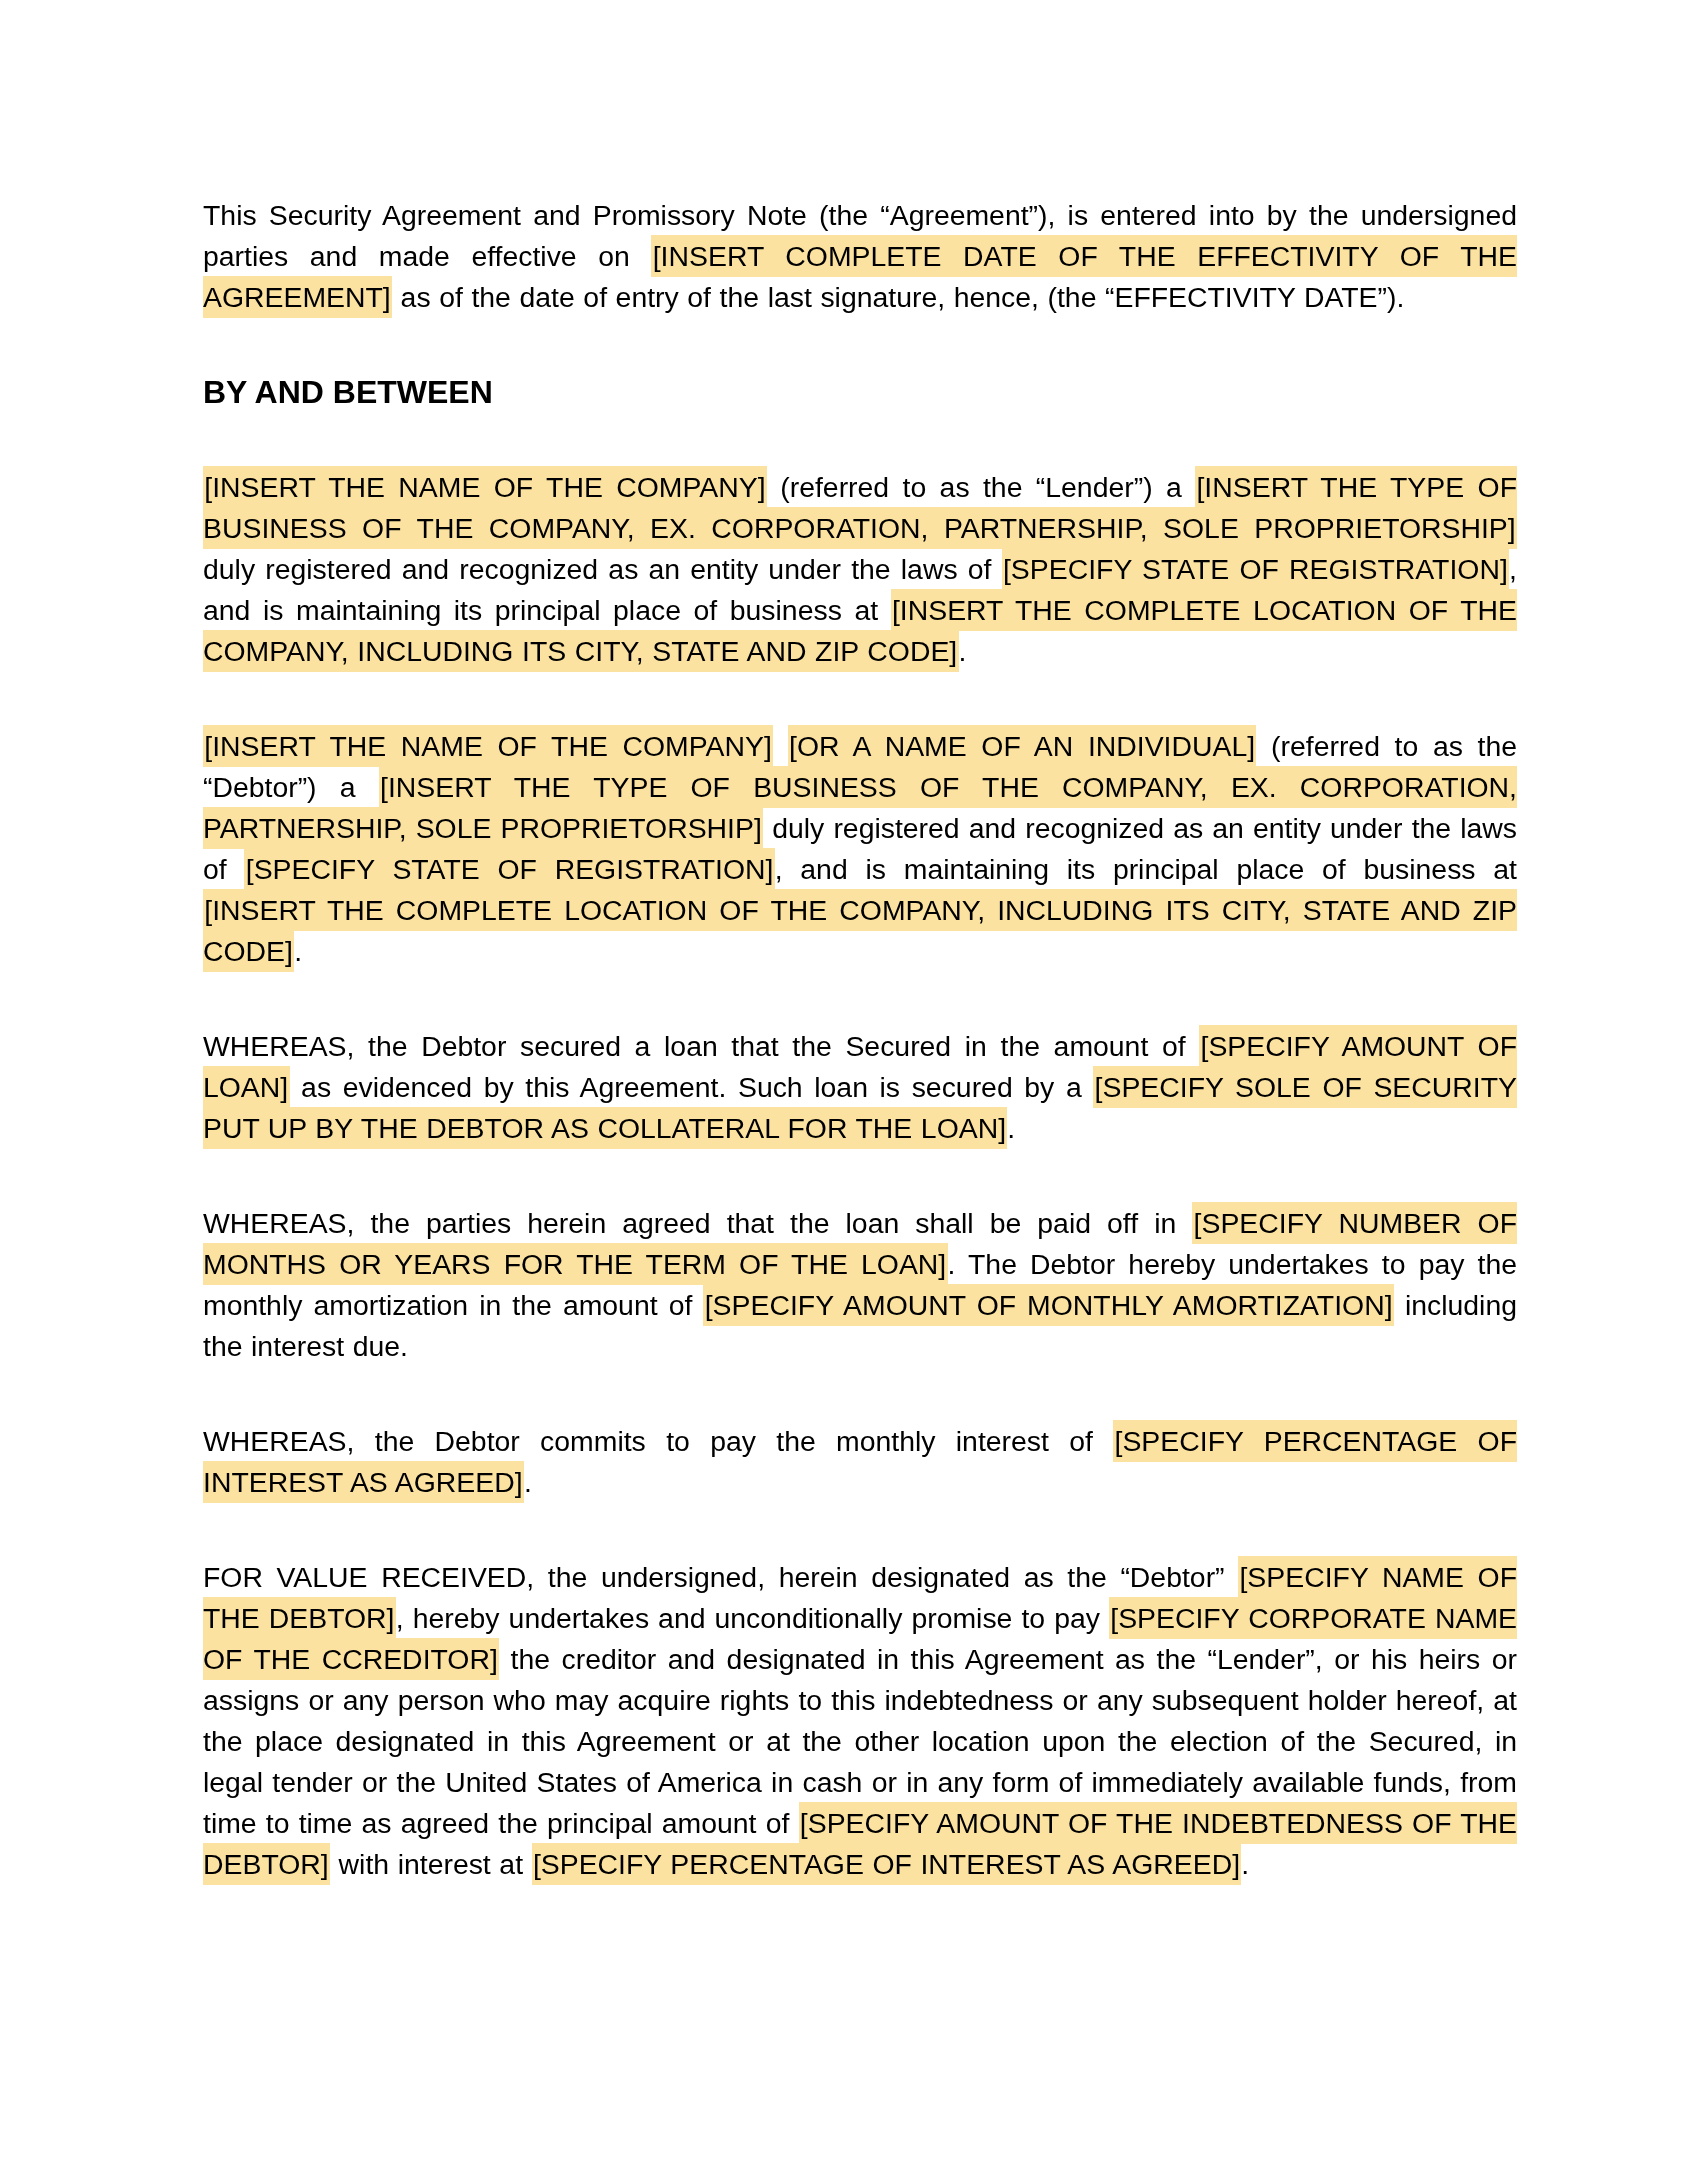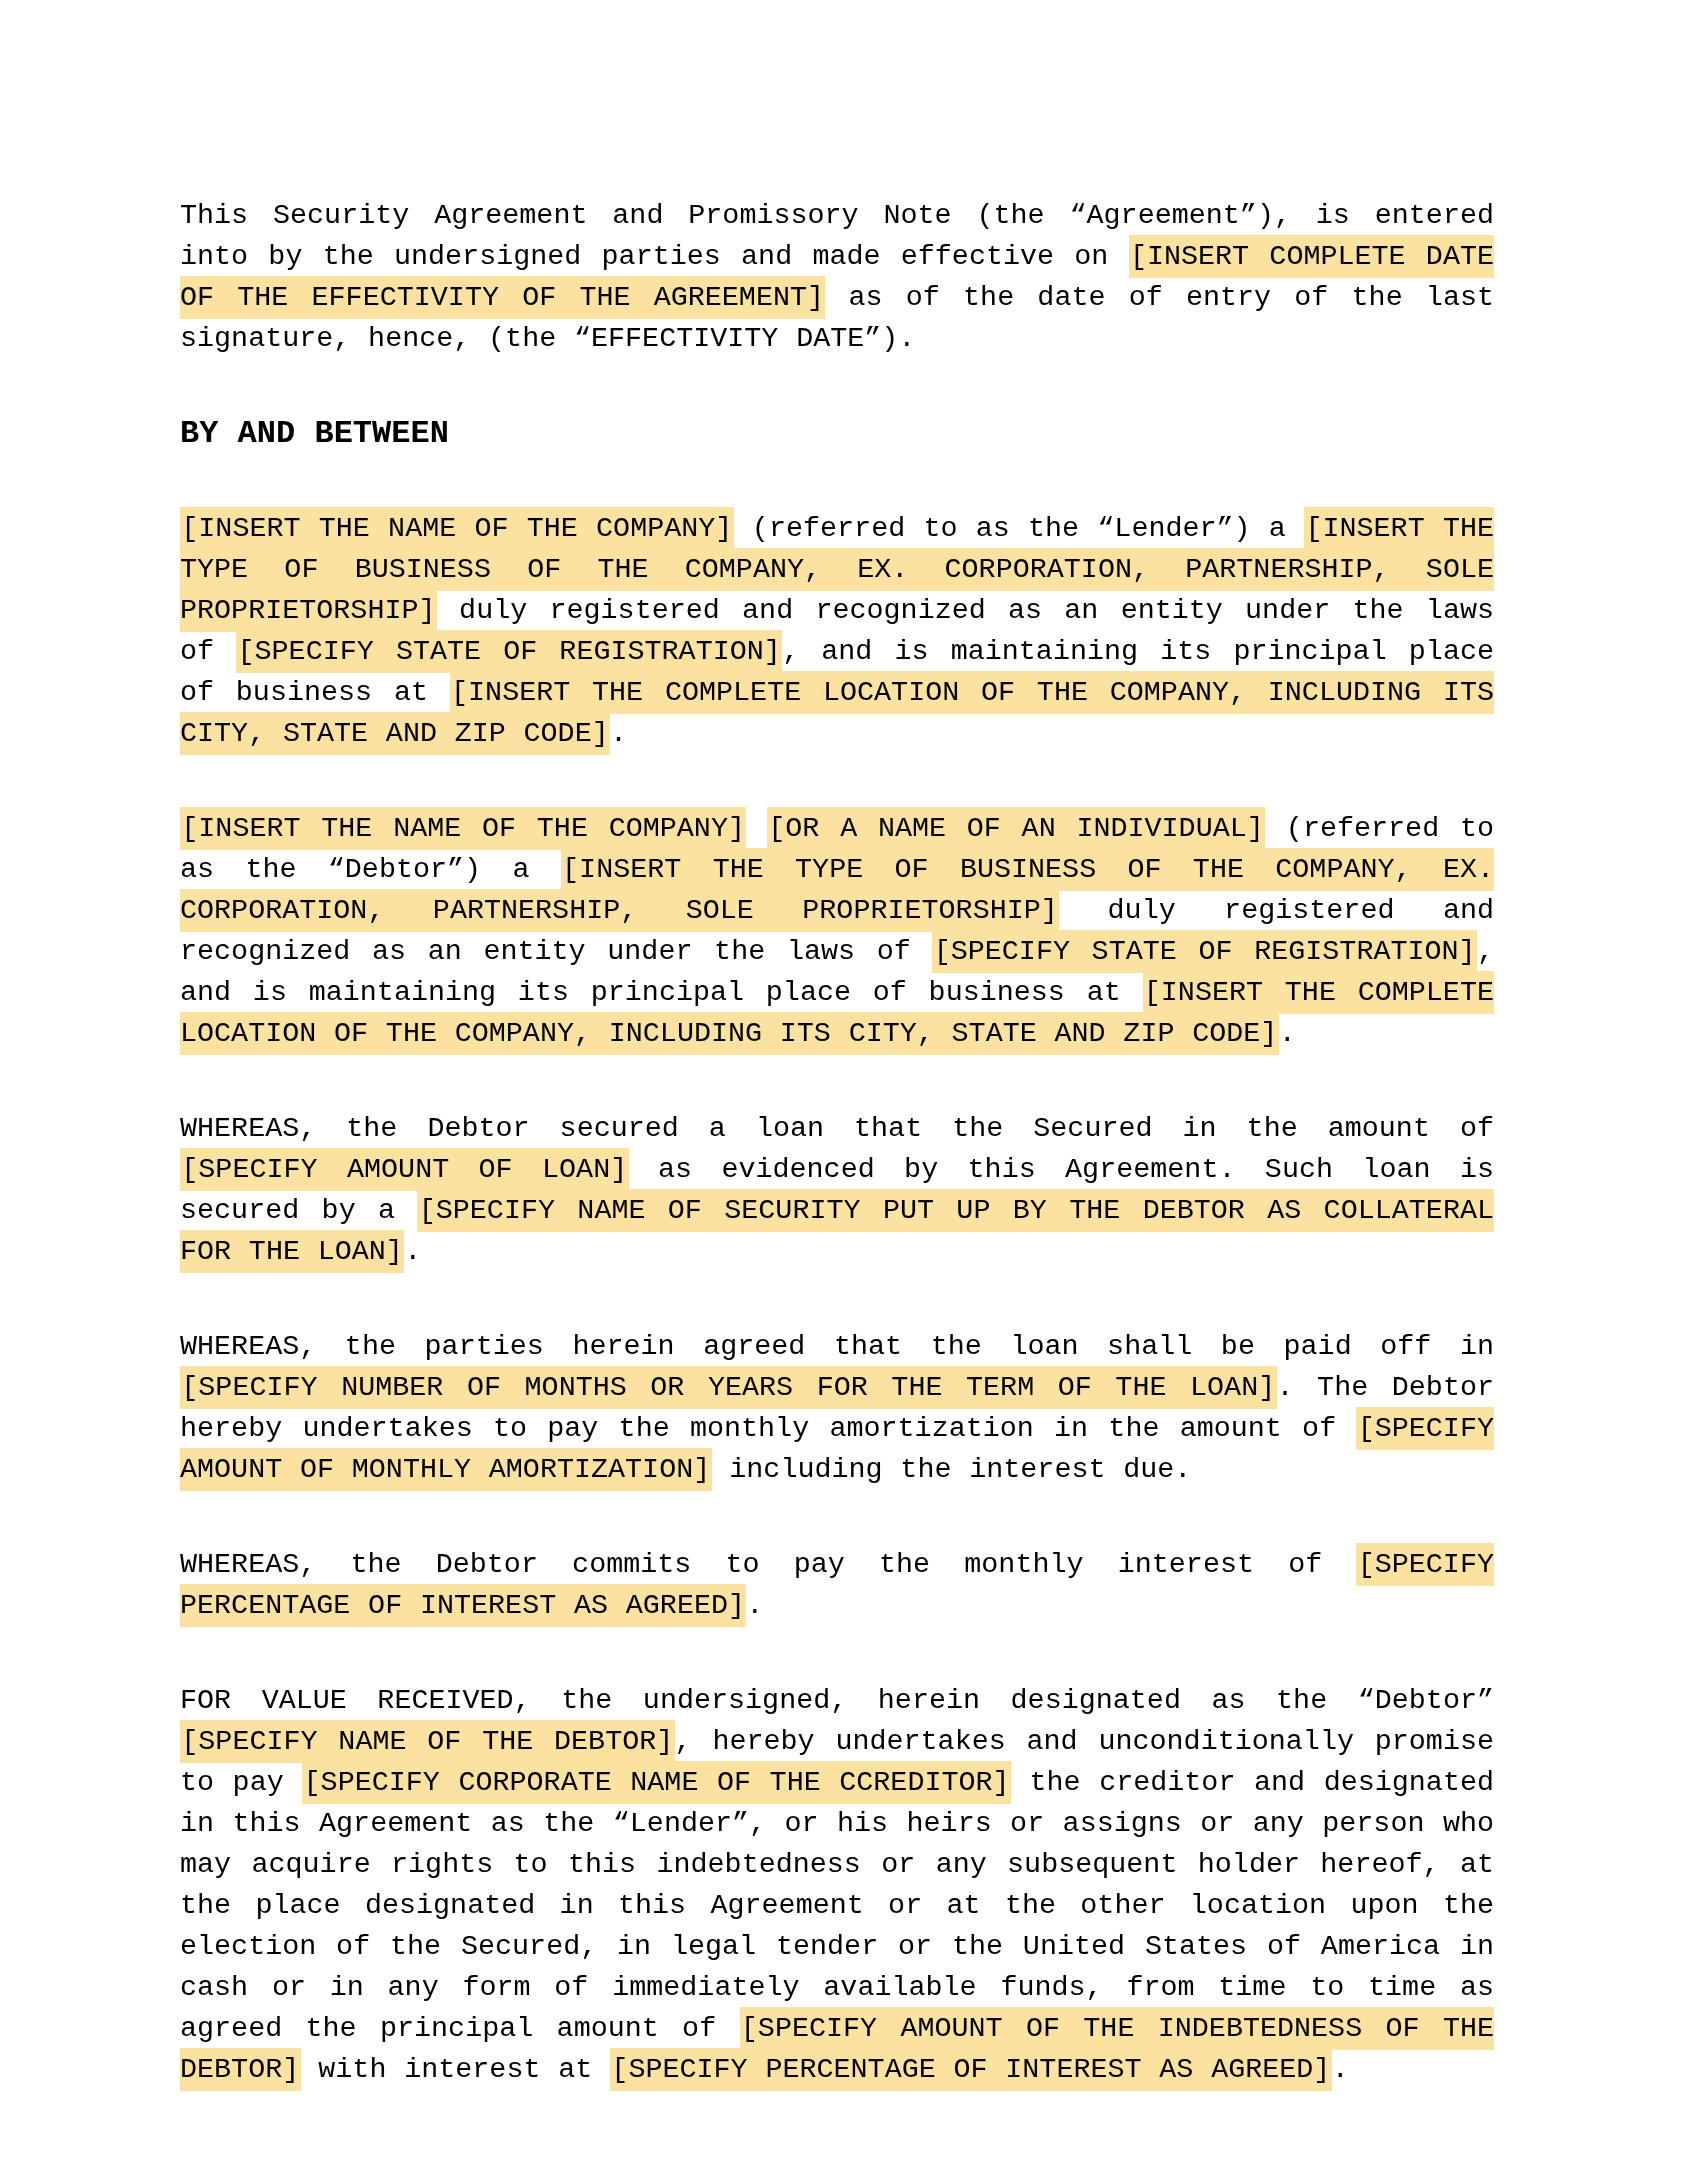--- a/index.html
+++ b/index.html
@@ -13,24 +13,23 @@
   .page {
     position: relative;
     width: 1687px;
     height: 2183px;
     background: #ffffff;
     font-family: "Liberation Sans", "DejaVu Sans", sans-serif;
     color: var(--ink, #000000);
   }
   .content {
     position: absolute;
-    left: 180px;
+    left: 203px;
     top: 195px;
     width: 1314px;
-    font-family: Liberation Mono, monospace;
   }
   .para {
     font-size: 28.4px;
     line-height: 41px;
     text-align: justify;
     margin: 0 0 54px 0;
     word-spacing: 0.7px;
   }
   .heading {
     font-size: 32px;
@@ -53,21 +52,21 @@
     <p class="para"><span>This Security Agreement and Promissory Note (the “Agreement”), is entered into by the undersigned parties and made effective on </span><span class="hl">[INSERT COMPLETE DATE OF THE EFFECTIVITY OF THE AGREEMENT]</span><span> as of the date of entry of the last signature, hence, (the “EFFECTIVITY DATE”).</span></p>
 
     <p class="heading">BY AND BETWEEN</p>
 
     <p class="para"><span class="hl">[INSERT THE NAME OF THE COMPANY]</span><span> (referred to as the “Lender”) a </span><span class="hl">[INSERT THE TYPE OF BUSINESS OF THE COMPANY, EX. CORPORATION, PARTNERSHIP, SOLE PROPRIETORSHIP]</span><span> duly registered and recognized as an entity under the laws of </span><span class="hl">[SPECIFY STATE OF REGISTRATION]</span><span>, and is maintaining its principal place of business at </span><span class="hl">[INSERT THE COMPLETE LOCATION OF THE COMPANY, INCLUDING ITS CITY, STATE AND ZIP CODE]</span><span>.</span></p>
 
 
     <p class="para"><span class="hl">[INSERT THE NAME OF THE COMPANY]</span><span> </span><span class="hl">[OR A NAME OF AN INDIVIDUAL]</span><span> (referred to as the “Debtor”) a </span><span class="hl">[INSERT THE TYPE OF BUSINESS OF THE COMPANY, EX. CORPORATION, PARTNERSHIP, SOLE PROPRIETORSHIP]</span><span> duly registered and recognized as an entity under the laws of </span><span class="hl">[SPECIFY STATE OF REGISTRATION]</span><span>, and is maintaining its principal place of business at </span><span class="hl">[INSERT THE COMPLETE LOCATION OF THE COMPANY, INCLUDING ITS CITY, STATE AND ZIP CODE]</span><span>.</span></p>
 
 
-    <p class="para"><span>WHEREAS, the Debtor secured a loan that the Secured in the amount of </span><span class="hl">[SPECIFY AMOUNT OF LOAN]</span><span> as evidenced by this Agreement. Such loan is secured by a </span><span class="hl">[SPECIFY NAME OF SECURITY PUT UP BY THE DEBTOR AS COLLATERAL FOR THE LOAN]</span><span>.</span></p>
+    <p class="para"><span>WHEREAS, the Debtor secured a loan that the Secured in the amount of </span><span class="hl">[SPECIFY AMOUNT OF LOAN]</span><span> as evidenced by this Agreement. Such loan is secured by a </span><span class="hl">[SPECIFY SOLE OF SECURITY PUT UP BY THE DEBTOR AS COLLATERAL FOR THE LOAN]</span><span>.</span></p>
 
     <p class="para"><span>WHEREAS, the parties herein agreed that the loan shall be paid off in </span><span class="hl">[SPECIFY NUMBER OF MONTHS OR YEARS FOR THE TERM OF THE LOAN]</span><span>. The Debtor hereby undertakes to pay the monthly amortization in the amount of </span><span class="hl">[SPECIFY AMOUNT OF MONTHLY AMORTIZATION]</span><span> including the interest due.</span></p>
 
     <p class="para"><span>WHEREAS, the Debtor commits to pay the monthly interest of </span><span class="hl">[SPECIFY PERCENTAGE OF INTEREST AS AGREED]</span><span>.</span></p>
 
     <p class="para"><span>FOR VALUE RECEIVED, the undersigned, herein designated as the “Debtor” </span><span class="hl">[SPECIFY NAME OF THE DEBTOR]</span><span>, hereby undertakes and unconditionally promise to pay </span><span class="hl">[SPECIFY CORPORATE NAME OF THE CCREDITOR]</span><span> the creditor and designated in this Agreement as the “Lender”, or his heirs or assigns or any person who may acquire rights to this indebtedness or any subsequent holder hereof, at the place designated in this Agreement or at the other location upon the election of the Secured, in legal tender or the United States of America in cash or in any form of immediately available funds, from time to time as agreed the principal amount of </span><span class="hl">[SPECIFY AMOUNT OF THE INDEBTEDNESS OF THE DEBTOR]</span><span> with interest at </span><span class="hl">[SPECIFY PERCENTAGE OF INTEREST AS AGREED]</span><span>.</span></p>
 
   </div>
 </div>
 

